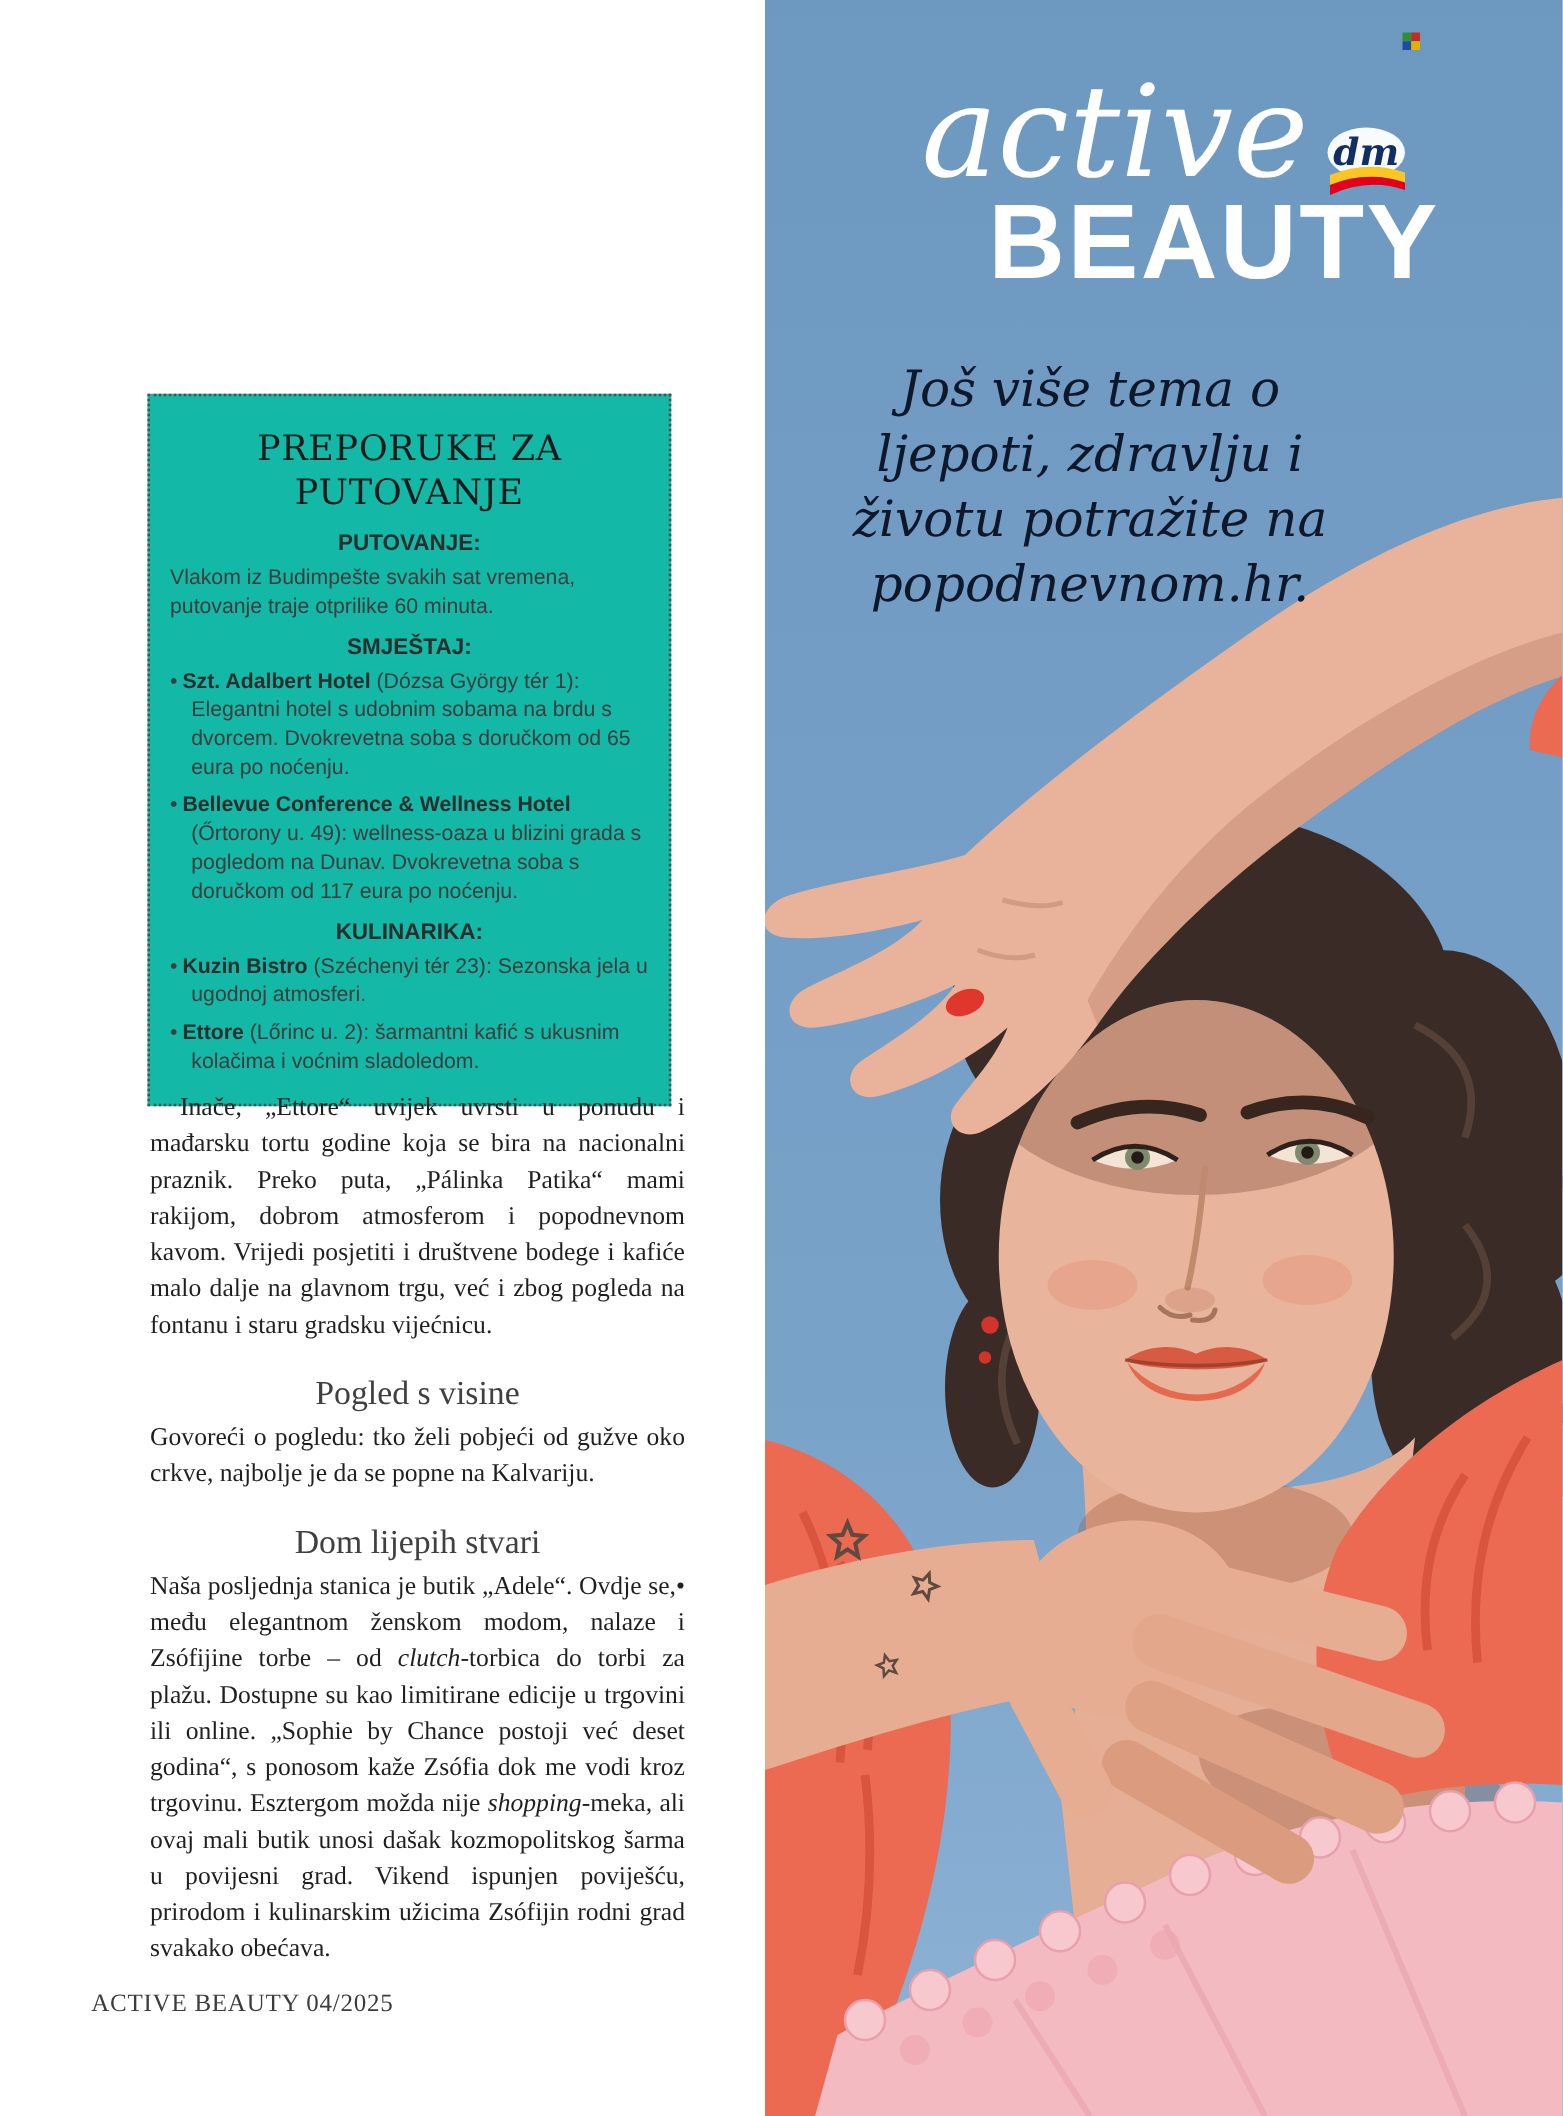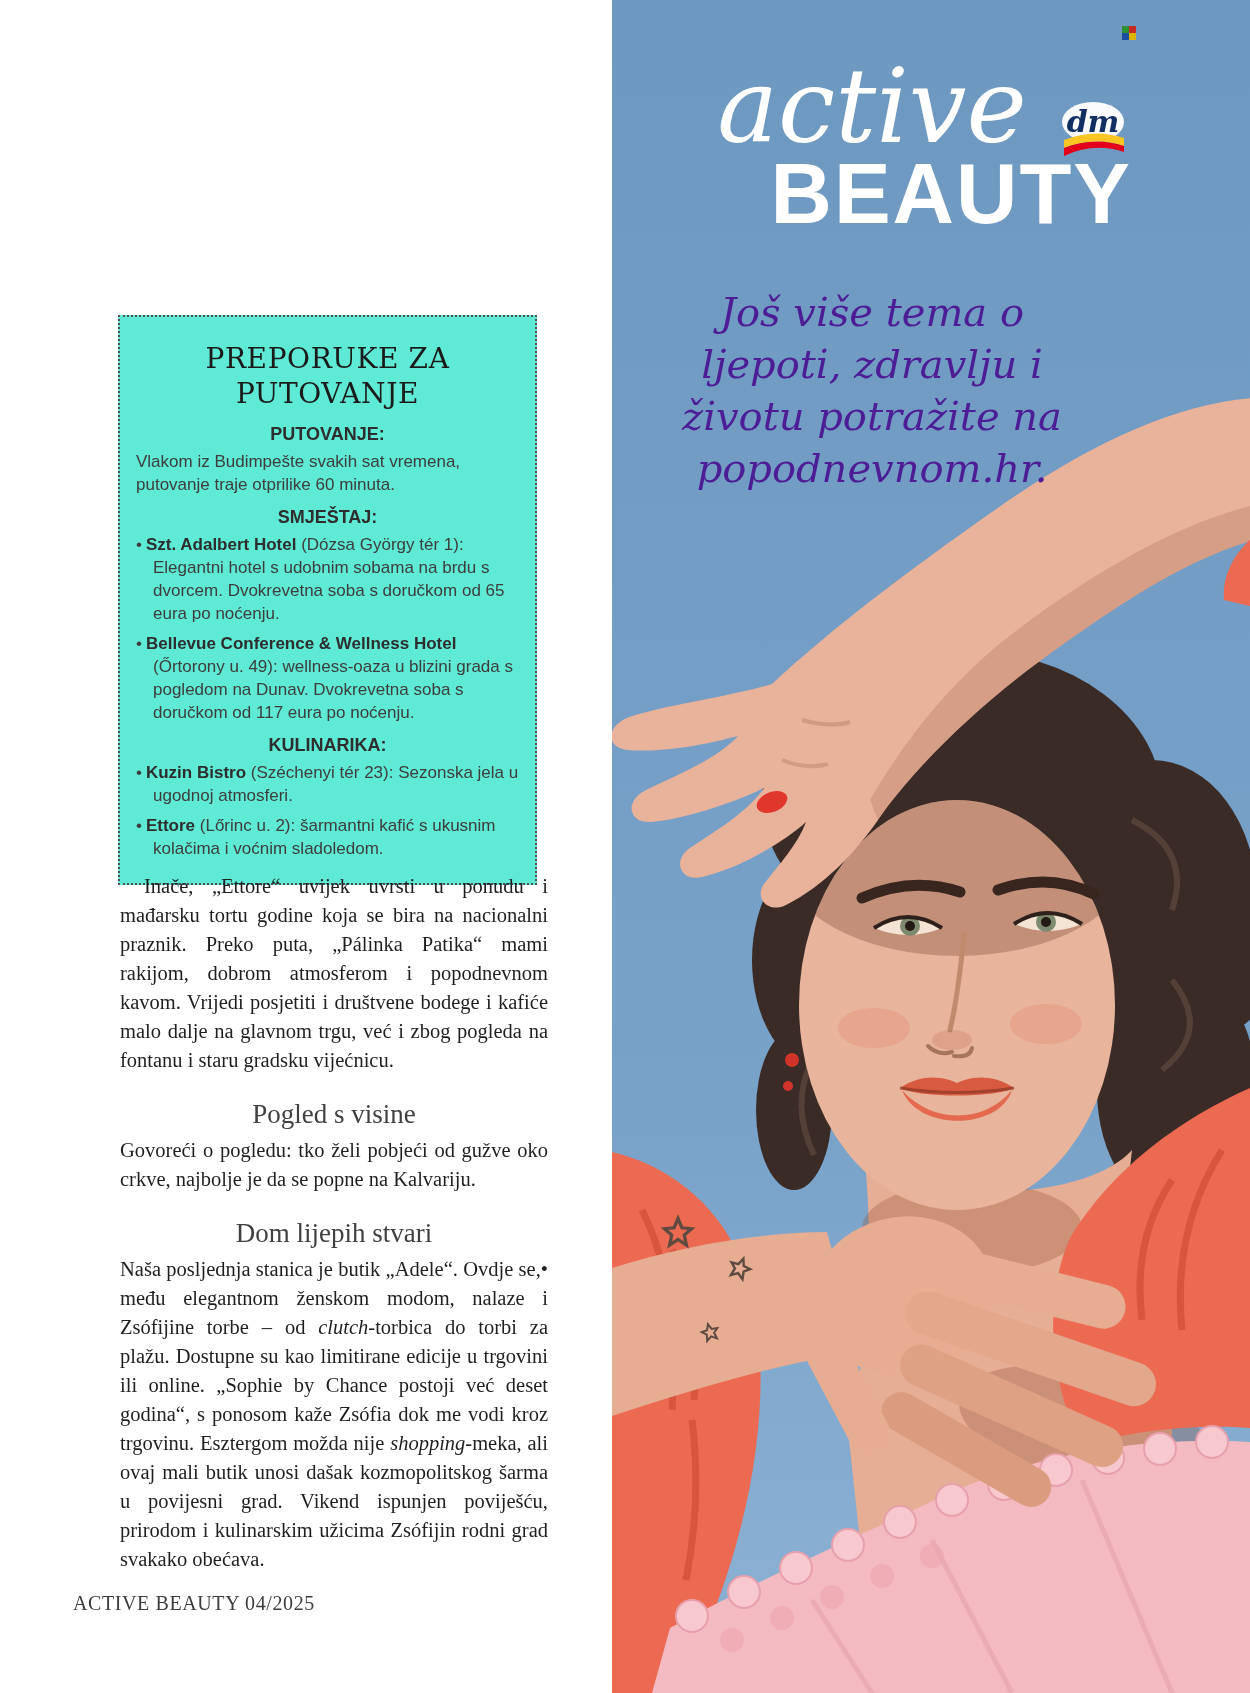--- a/index.html
+++ b/index.html
@@ -9,21 +9,21 @@
     background:#ffffff;
     overflow:hidden;
   }
 
   
   .rec-box{
     position:absolute;left:118px;top:315px;width:419px;
     box-sizing:border-box;
     border:2.5px dotted #4f4f4f;
     padding:24px 16px 16px;
-    background:#5eead4;
+    background:#14b8a6;
   }
   .rec-title{
     font-family:"DejaVu Serif",serif;
     font-size:28px;line-height:35px;letter-spacing:.6px;
     text-align:center;color:#1a1a1a;margin:0 0 12px;
   }
   .rec-label{
     font-family:"Liberation Sans",sans-serif;font-weight:bold;
     font-size:18px;line-height:23px;text-align:center;color:#2d2d2d;
     margin:10px 0 4px;
@@ -64,35 +64,35 @@
 
   
   .photo-panel{
     position:absolute;left:612px;top:0;width:638px;height:1693px;
     overflow:hidden;background:#6f9ac2;
   }
   .photo-panel svg.illu{position:absolute;left:0;top:0;width:638px;height:1693px;display:block;}
 
   .brand{
     position:absolute;left:0;top:56px;width:520px;
-    text-align:center;color:#ffffff;pointer-events:none;
+    text-align:center;color:#ffffff;pointer-events:none;padding-left:20px;
   }
   .brand-script{
     font-family:"DejaVu Serif",serif;font-style:italic;
     font-size:102px;line-height:102px;
   }
   .brand-caps{
     font-family:"Liberation Sans",sans-serif;font-weight:bold;
     font-size:85px;line-height:80px;letter-spacing:2px;margin-top:-4px;text-align:right;
   }
   .brand-dm{position:absolute;left:448px;top:100px;width:68px;height:60px;}
 
   .tagline{
     position:absolute;left:10px;top:286px;width:500px;
-    text-align:center;color:#4c1d95;
+    text-align:center;color:#0f172a;
     font-family:"DejaVu Serif",serif;font-style:italic;
     font-size:40px;line-height:52px;
   }
 
   .regmark{
     position:absolute;left:510px;top:26px;width:14px;height:14px;
     display:grid;grid-template-columns:1fr 1fr;grid-template-rows:1fr 1fr;
   }
   .regmark i{display:block;}
   .regmark .c1{background:#2f8f33;}

